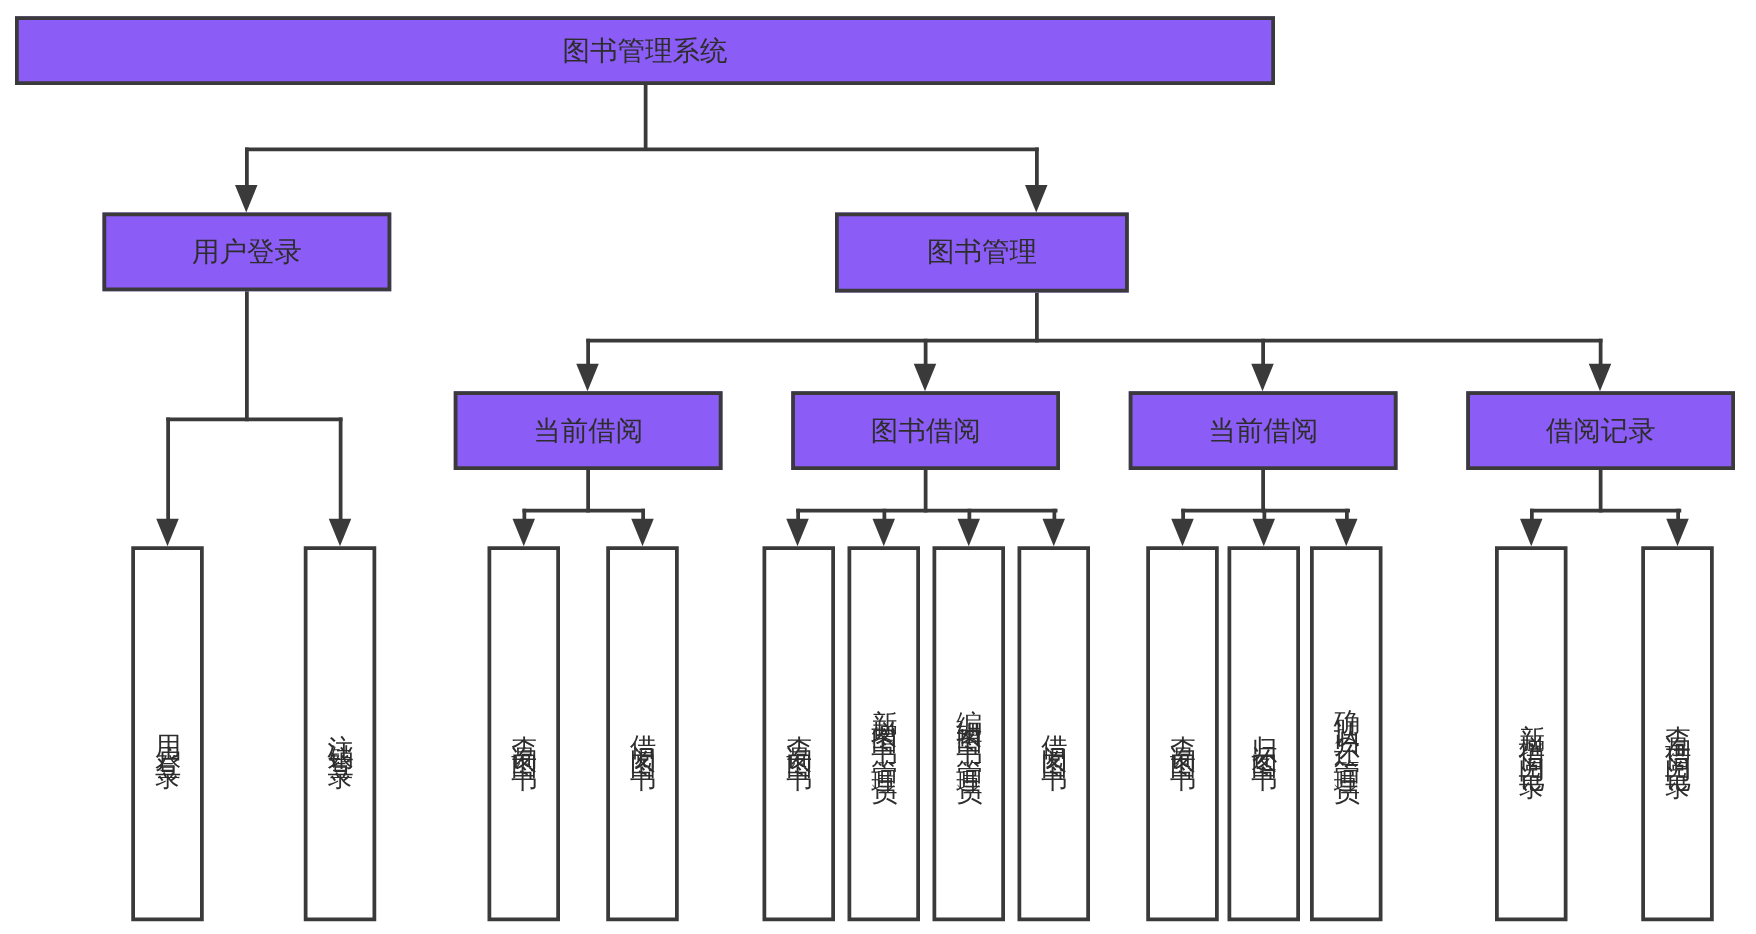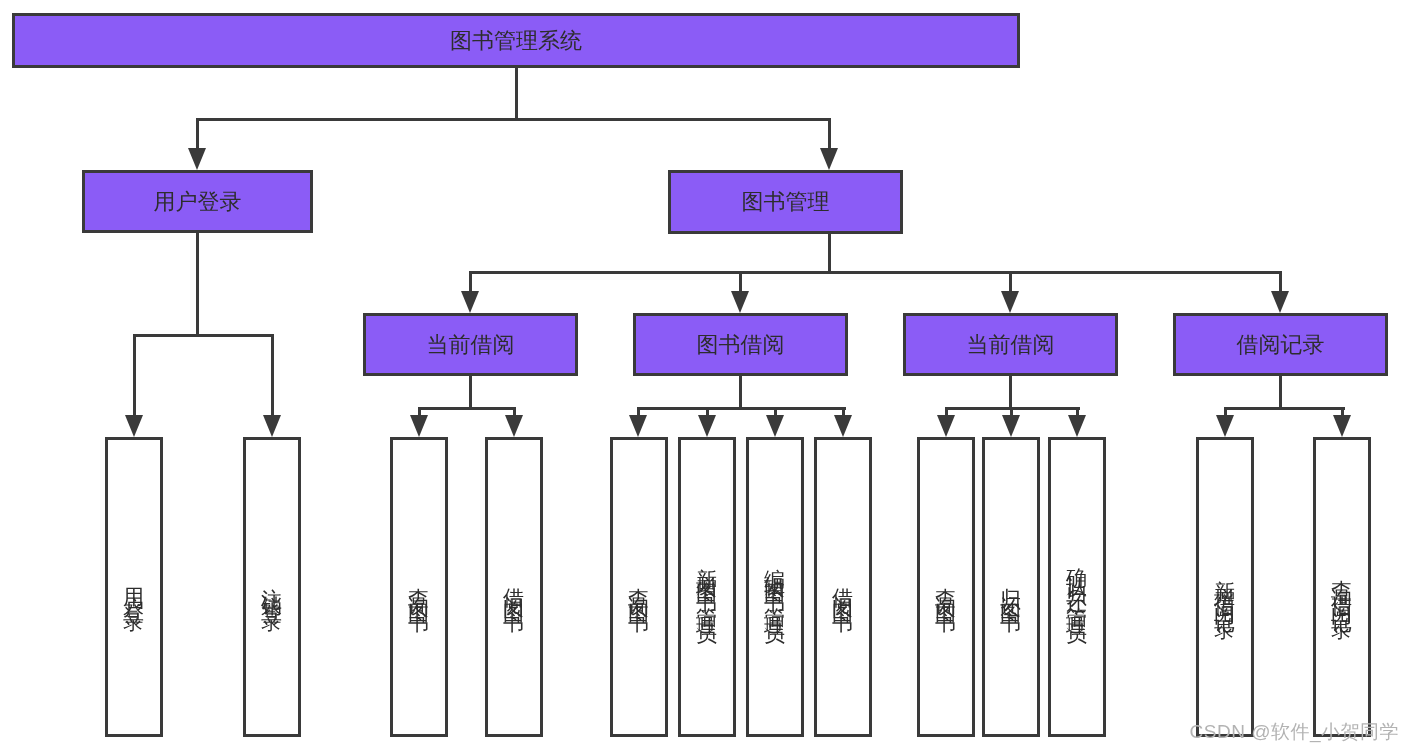--- a/index.html
+++ b/index.html
@@ -186,15 +186,14 @@
     <span>确认归还（管理员）</span>
   </div>
 
   <div class="leaf" style="left:1196px;">
     <span>新增借阅记录</span>
   </div>
   <div class="leaf" style="left:1313px;">
     <span>查询借阅记录</span>
   </div>
 
-  <div class="watermark">CSDN @软件_小贺同学</div>
 
 </div>
 
 </body></html>

